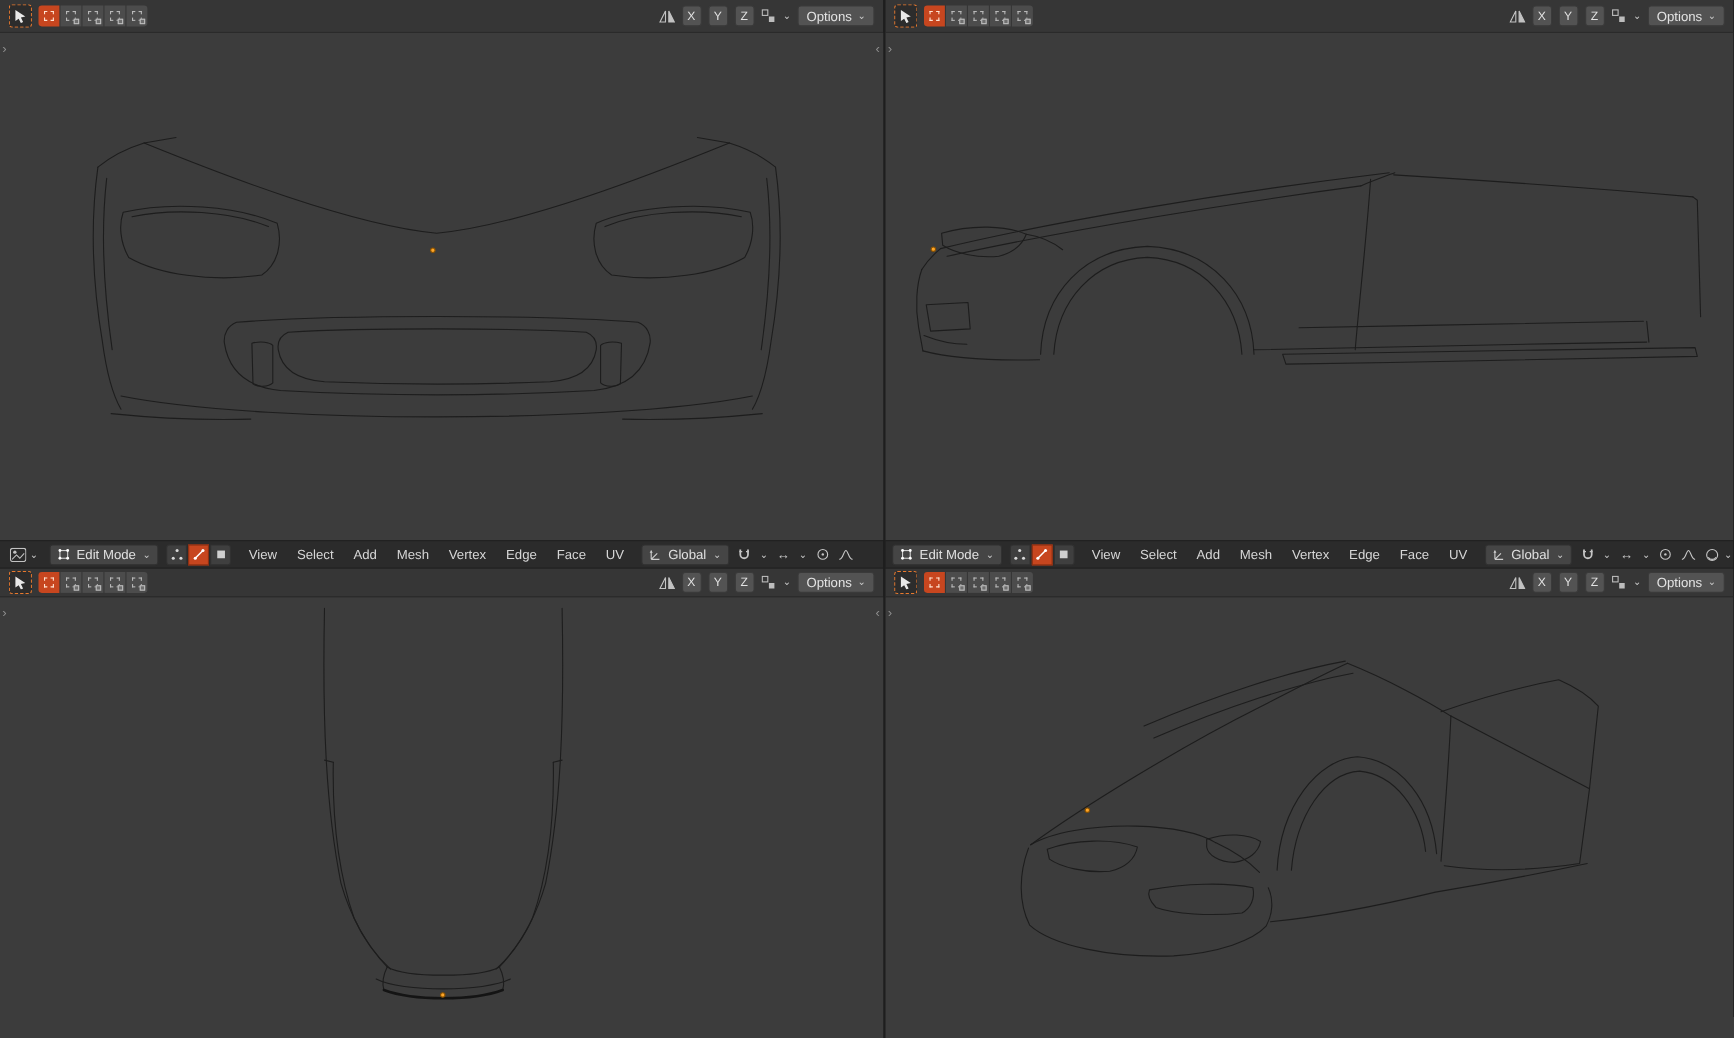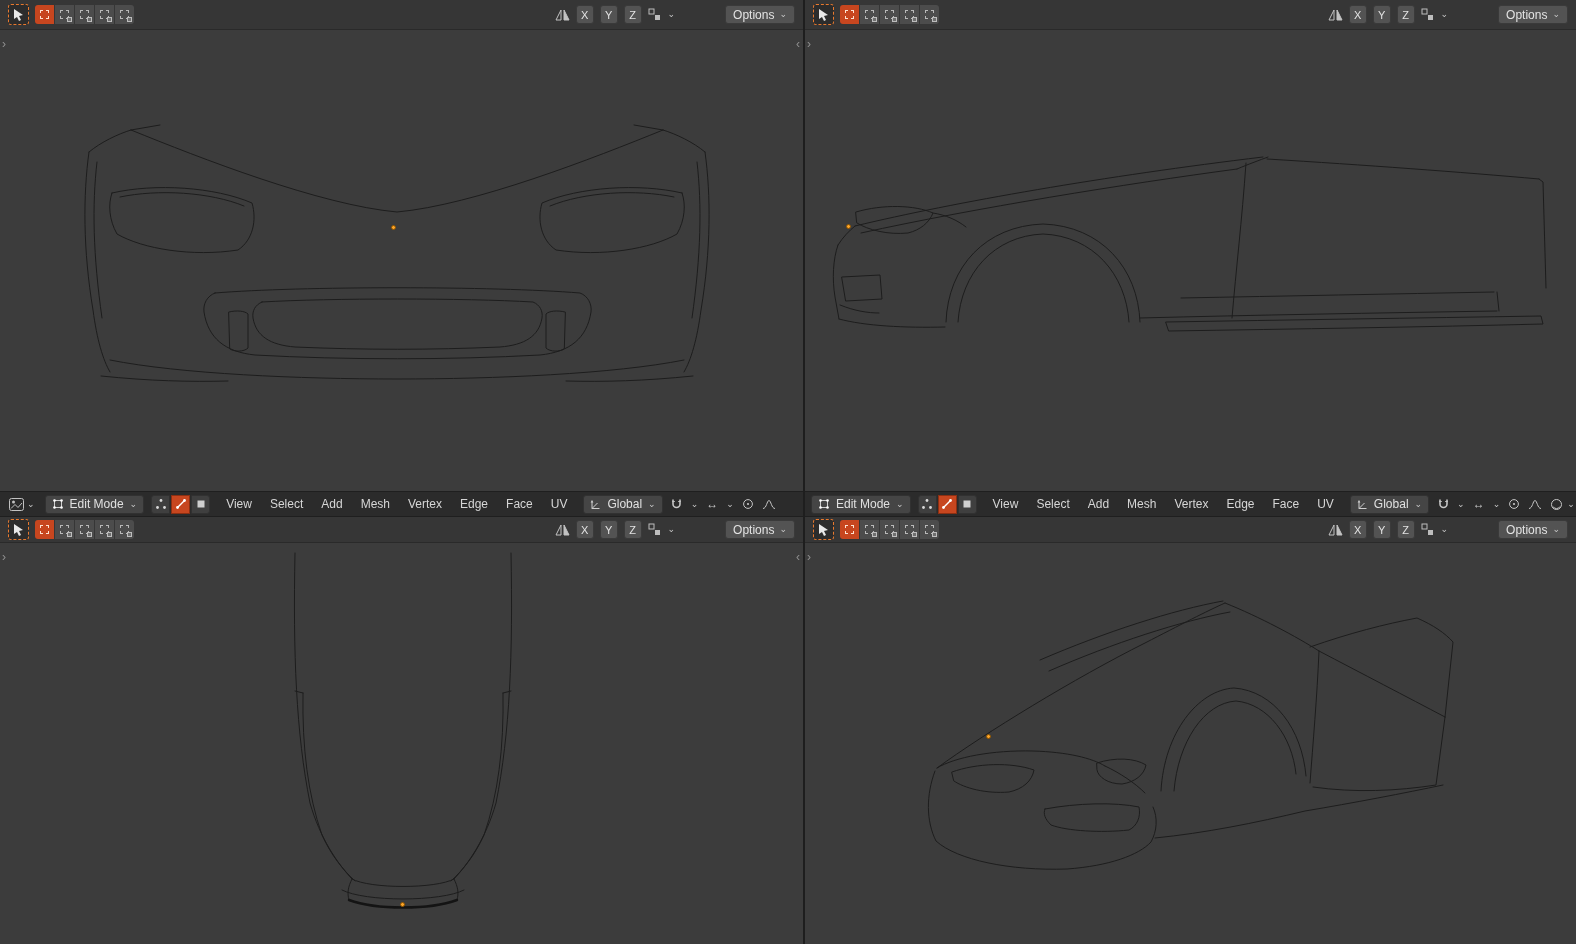--- a/index.html
+++ b/index.html
@@ -29,21 +29,21 @@
   .seg5-btn:last-child { border-radius:0 3px 3px 0; }
   .dashbox { display:block; width:9px; height:9px; border:1px dashed #b9b9b9; }
   .seg5-btn:first-child .dashbox { border-color:#ffe3d2; }
   .corner { position:absolute; right:2px; bottom:2px; width:5px; height:5px;
     border:1px solid #bdbdbd; background:#6e6e6e; }
 
   .axis-btn { width:18px; height:19px; background:#535353; border:1px solid #3a3a3a;
     border-radius:3px; color:#e3e3e3; display:inline-flex; align-items:center;
     justify-content:center; font-size:11px; }
   .btn { height:19px; background:#535353; border:1px solid #3a3a3a; border-radius:3px;
-    color:#e3e3e3; display:inline-flex; align-items:center; gap:5px; padding:0 7px;margin-left:44px; }
+    color:#e3e3e3; display:inline-flex; align-items:center; gap:5px; padding:0 7px; }
   .chev { font-size:9px; color:#c9c9c9; line-height:1; }
   .mini-icon, .icon-btn { display:inline-flex; align-items:center; justify-content:center;
     min-width:14px; height:18px; color:#c6c6c6; }
 
   
   .menubar { height:26px; background:#2b2b2b; border-top:1px solid #1f1f1f;
     border-bottom:1px solid #1f1f1f; display:flex; align-items:center; gap:7px;
     padding:0 6px; flex:none; }
   .editor-btn { display:inline-flex; align-items:center; gap:3px; padding:0 3px; height:20px; }
   .dropdown { background:#454545; border:1px solid #313131; border-radius:3px; height:19px;

